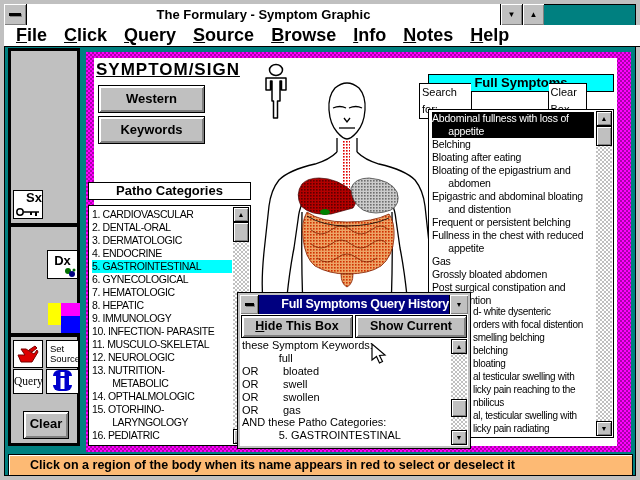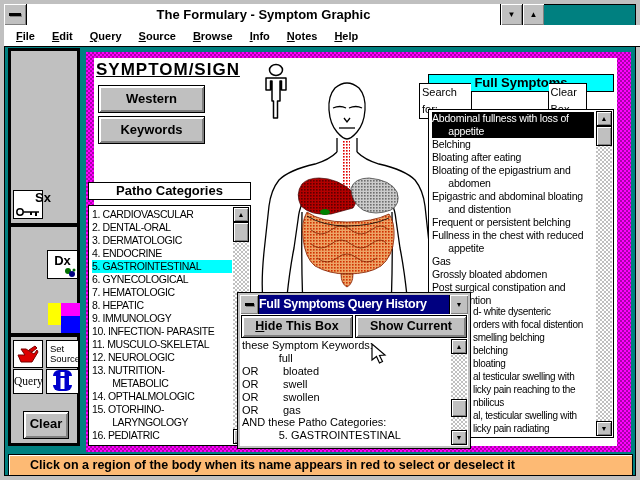--- a/index.html
+++ b/index.html
@@ -11,21 +11,21 @@
             border-bottom:1px solid #000;display:flex;align-items:stretch;}
   .sysbox{width:22px;border-right:1px solid #000;background:#c0c0c0;display:flex;align-items:center;justify-content:center;
           box-shadow:inset 1px 1px 0 #fff,inset -1px -1px 0 #808080;}
   .sysdash{width:12px;height:3px;background:#000;box-shadow:1px 1px 0 #808080;}
   .title{flex:1;text-align:center;font-weight:bold;font-size:13px;line-height:21px;color:#000;}
   .tb-btn{width:21px;border-left:1px solid #000;background:#c0c0c0;font-size:8px;line-height:21px;text-align:center;
           box-shadow:inset 1px 1px 0 #fff,inset -1px -1px 0 #808080;color:#000;}
   
   .menubar{position:absolute;left:4px;top:25px;width:632px;height:21px;background:#fff;border-bottom:1px solid #000;
            display:flex;gap:17px;padding-left:12px;align-items:center;}
-  .menu-item{font-weight:bold;font-size:11px;color:#000;display:inline-block;}
+  .menu-item{font-weight:bold;font-size:18px;color:#000;display:inline-block;}
   .menu-item::first-letter{text-decoration:underline;}
   
   .sidebar{position:absolute;left:8px;top:48px;width:72px;height:398px;background:#c0c0c0;border:3px solid #000;box-sizing:border-box;}
   .divider{position:absolute;left:0;width:66px;height:4px;background:#000;}
   .tool-btn{position:absolute;background:#fff;border:1px solid #000;box-sizing:border-box;text-align:center;color:#000;}
   .clear-btn{position:absolute;left:12px;top:360px;width:44px;height:26px;background:#c0c0c0;border:1px solid #000;
              box-shadow:inset 1px 1px 0 #fff,inset -1px -1px 0 #808080,inset 2px 2px 0 #fff,inset -2px -2px 0 #808080;
              font-weight:bold;font-size:13px;text-align:center;line-height:24px;}
   
   .main-panel{position:absolute;left:86px;top:52px;width:545px;height:400px;
@@ -72,21 +72,21 @@
   .fs-item.selected{background:#000;color:#fff;margin-left:-3px;padding-left:3px;width:162px;}
   .fs-frag{position:absolute;left:44px;top:195px;width:124px;overflow:hidden;font-size:10px;letter-spacing:-0.3px;
            line-height:13px;white-space:pre;color:#000;z-index:2;}
   
   .qwin{position:absolute;left:152px;top:241px;width:232px;height:155px;background:#fff;border:2px solid #c0c0c0;
         outline:1px solid #000;box-sizing:border-box;z-index:6;}
   .q-titlebar{position:absolute;left:0;top:0;right:0;height:19px;background:#000080;display:flex;align-items:stretch;}
   .q-sysbox{width:18px;background:#c0c0c0;border-right:1px solid #000;display:flex;align-items:center;justify-content:center;
             box-shadow:inset 1px 1px 0 #fff,inset -1px -1px 0 #808080;}
   .q-sysbox .sysdash{width:9px;height:3px;}
-  .q-title{flex:1;color:#fff;font-weight:bold;font-size:12.5px;line-height:19px;text-align:left;letter-spacing:-0.3px;}
+  .q-title{flex:1;color:#fff;font-weight:bold;font-size:12.5px;line-height:19px;text-align:right;letter-spacing:-0.3px;}
   .q-drop{width:18px;background:#c0c0c0;border-left:1px solid #000;font-size:7px;line-height:19px;text-align:center;
           box-shadow:inset 1px 1px 0 #fff,inset -1px -1px 0 #808080;color:#000;}
   .q-btnrow{position:absolute;left:1px;top:20px;right:1px;height:23px;display:flex;gap:2px;}
   .q-btn{background:#c0c0c0;border:1px solid #000;box-sizing:border-box;font-weight:bold;font-size:12.5px;
          line-height:20px;text-align:center;
          box-shadow:inset 1px 1px 0 #fff,inset -1px -1px 0 #808080,inset 2px 2px 0 #fff,inset -2px -2px 0 #808080;}
   .q-btn.hide{width:112px;}
   .q-btn.hide::first-letter{text-decoration:underline;}
   .q-btn.show{flex:1;}
   .ukey{text-decoration:underline;}
@@ -111,35 +111,35 @@
   <div class="sysbox">
     <span class="sysdash"></span>
   </div>
   <div class="title">The Formulary - Symptom Graphic</div>
   <div class="tb-btn">▼</div>
   <div class="tb-btn">▲</div>
 </div>
 
 <div class="menubar">
   <span class="menu-item">File</span>
-  <span class="menu-item">Edit</span>
+  <span class="menu-item">Click</span>
   <span class="menu-item">Query</span>
   <span class="menu-item">Source</span>
   <span class="menu-item">Browse</span>
   <span class="menu-item">Info</span>
   <span class="menu-item">Notes</span>
   <span class="menu-item">Help</span>
 </div>
 
 <div class="sidebar">
   <div class="divider" style="top:172px;"></div>
   <div class="divider" style="top:282px;"></div>
 
   <div class="tool-btn" style="left:2px;top:139px;width:30px;height:29px;">
-    <span style="font-weight:bold;font-size:13px;line-height:13px;display:block;text-align:left;padding-left:21px;">Sx</span>
+    <span style="font-weight:bold;font-size:13px;line-height:13px;display:block;text-align:left;padding-left:12px;">Sx</span>
     <svg width="26" height="11" viewBox="0 0 26 11">
       <circle cx="5" cy="5" r="3.2" fill="none" stroke="#000" stroke-width="1.5"></circle>
       <line x1="8.5" y1="5" x2="24" y2="5" stroke="#000" stroke-width="1.5"></line>
       <rect x="20" y="5" width="2" height="4" fill="#000"></rect>
       <rect x="15" y="5" width="2" height="3" fill="#000"></rect>
     </svg>
   </div>
 
   <div class="tool-btn" style="left:36px;top:199px;width:31px;height:29px;">
     <span style="font-weight:bold;font-size:13px;line-height:20px;">Dx</span>

